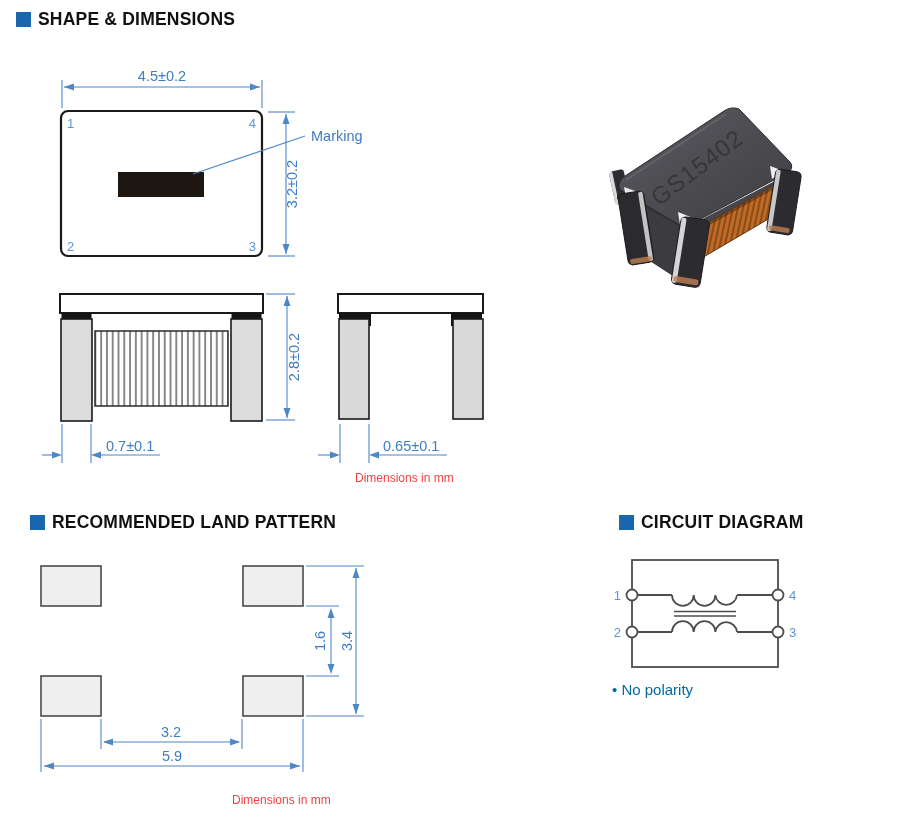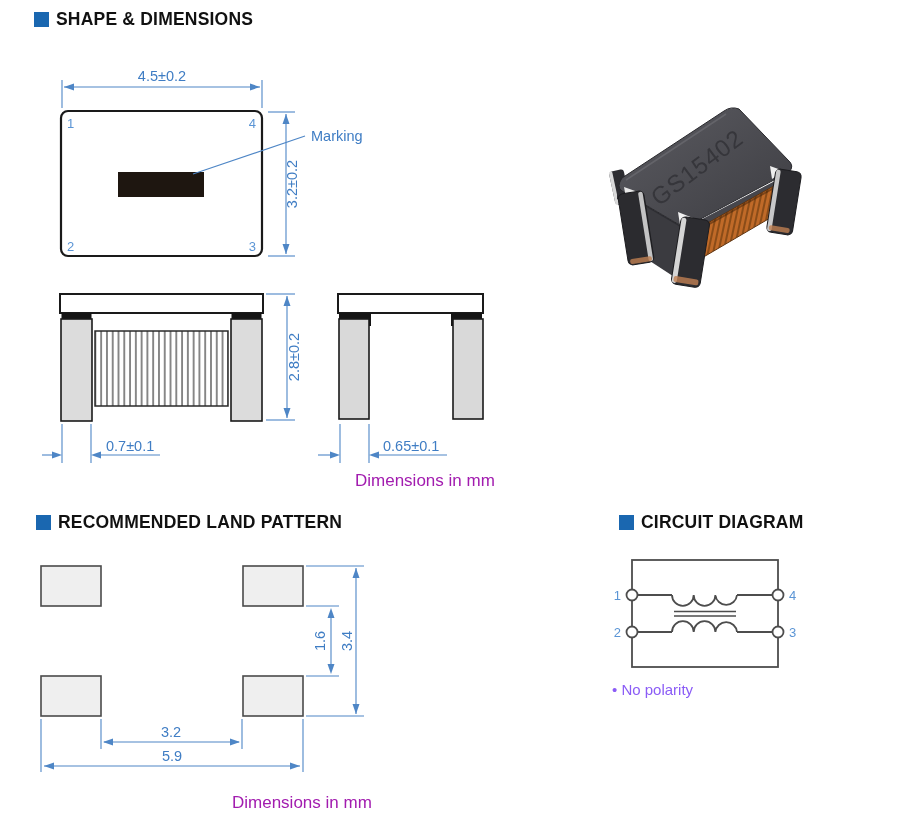--- a/index.html
+++ b/index.html
@@ -1,43 +1,43 @@
 <!DOCTYPE html>
 <html><head>
 <meta charset="utf-8">
 <style>
   html,body{margin:0;padding:0;background:#ffffff;}
   .canvas{position:relative;width:900px;height:830px;background:#ffffff;overflow:hidden;
           font-family:"Liberation Sans",sans-serif;}
   .heading{position:absolute;display:flex;align-items:center;gap:7px;
            font-weight:bold;font-size:17.5px;color:#111;letter-spacing:0.2px;}
   .heading .sq{width:15px;height:15px;background:#1a67b0;display:inline-block;}
-  .note{position:absolute;font-size:17px;color:#a21caf;}
-  .polarity{position:absolute;font-size:15px;color:#8b5cf6;}
+  .note{position:absolute;font-size:12px;color:#ef4444;}
+  .polarity{position:absolute;font-size:15px;color:#0369a1;}
   svg{position:absolute;overflow:visible;}
   svg text{font-family:"Liberation Sans",sans-serif;}
   .b{stroke:#4e86c6;stroke-width:1.1;fill:none;}
   .bf{fill:#4e86c6;stroke:none;}
   .dimtxt{fill:#3f7dc4;font-size:14.5px;}
   .pintxt{fill:#5b95d5;font-size:13px;}
   .blk{stroke:#1a1a1a;fill:#ffffff;}
   .gray{fill:#dcdcdc;stroke:#1a1a1a;stroke-width:1.6;}
   .cg{stroke:#4d4d4d;stroke-width:1.8;fill:none;}
 </style>
 </head>
 <body>
 
 <div class="canvas">
 
-  <div class="heading" style="left:34px;top:9px;">
+  <div class="heading" style="left:16px;top:9px;">
     <span class="sq"></span>
     <span>SHAPE &amp; DIMENSIONS</span>
   </div>
 
-  <div class="heading" style="left:36px;top:512px;">
+  <div class="heading" style="left:30px;top:512px;">
     <span class="sq"></span>
     <span>RECOMMENDED LAND PATTERN</span>
   </div>
 
   <div class="heading" style="left:611px;top:512px;margin-left:8px;">
     <span class="sq"></span>
     <span>CIRCUIT DIAGRAM</span>
   </div>
 
   <svg style="left:40px;top:60px;" width="380" height="215" viewBox="40 60 380 215">

